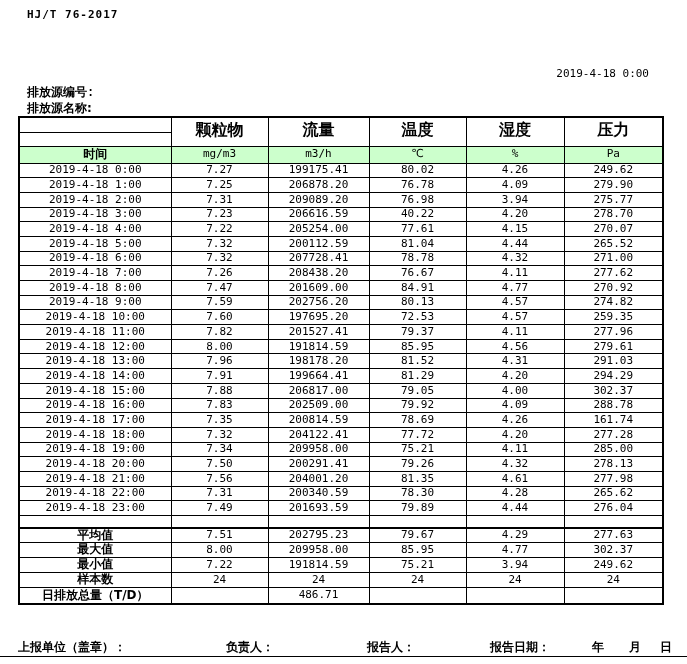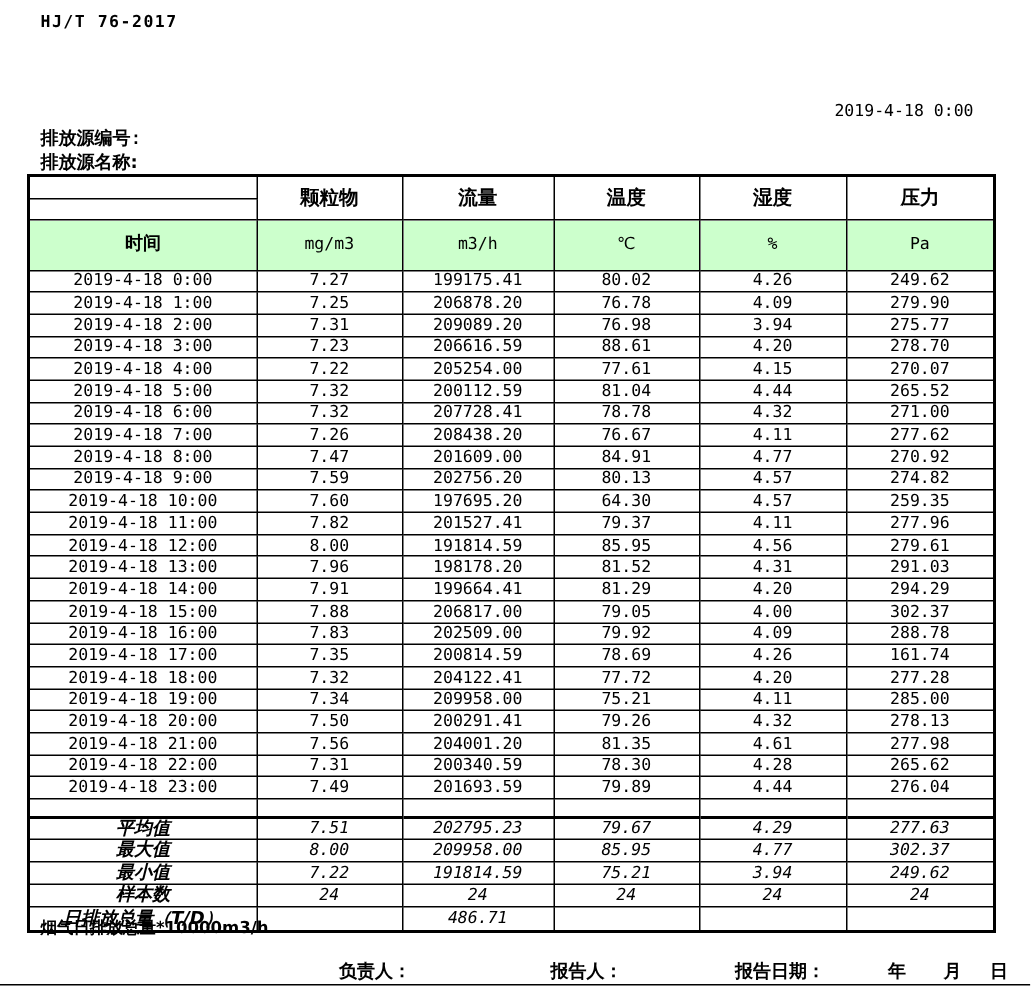--- a/index.html
+++ b/index.html
@@ -11,30 +11,30 @@
   .meta-name{position:absolute;top:66px;left:27px;font-size:12px;font-weight:bold;
              font-family:"DejaVu Sans",sans-serif;margin-top:34px;}
   .meta-code{position:absolute;top:84px;left:27px;font-size:12px;font-weight:bold;
              font-family:Liberation Mono, monospace;}
   .datetime{position:absolute;top:67px;right:38px;font-size:11px;}
   table.report{position:absolute;top:116px;left:18px;width:644px;
         border-collapse:collapse;table-layout:fixed;border:2px solid #000;}
   .report td,.report th{border:1px solid #000;padding:0;margin:0;text-align:center;
         vertical-align:middle;font-size:11px;font-weight:normal;
         overflow:hidden;white-space:nowrap;line-height:1.1;}
-  .report th{font-size:13px;font-weight:bold;font-family:Liberation Sans, sans-serif;}
+  .report th{font-size:16px;font-weight:bold;font-family:Liberation Mono, monospace;}
   tr.h-top{height:15px;}
   tr.h-bot{height:14px;}
-  tr.green{height:34px;margin-left:19px;}
+  tr.green{height:17px;margin-left:19px;}
   tr.green td{background:var(--green,#ccffcc);}
   tr.green td.c-time-label{font-weight:bold;font-size:12px;font-family:"DejaVu Sans",sans-serif;}
   tbody.data tr{height:14.7px;}
   tr.spacer{height:12px;}
   tr.spacer td{border-bottom:2px solid #000;}
-  tbody.summary tr{height:15px;font-style:italic;}
+  tbody.summary tr{height:15px;}
   tbody.summary tr:last-child{height:16px;}
   tbody.summary td.c-label{font-weight:bold;font-size:12px;font-family:"DejaVu Sans",sans-serif;}
   .note{position:absolute;top:611px;left:27px;font-size:11px;font-weight:bold;
         font-family:"DejaVu Sans",sans-serif;}
   .sign{position:absolute;top:639px;font-size:12px;font-weight:bold;
         font-family:"DejaVu Sans",sans-serif;}
   .sign.unit{left:18px;} .sign.resp{left:226px;text-align:right;} .sign.rept{left:355px;margin-left:12px;}
   .sign.rdate{left:490px;} .sign.y{left:592px;} .sign.m{left:629px;} .sign.d{left:660px;}
   .bottom-rule{position:absolute;top:656px;left:0;width:687px;border-top:1px solid #000;}
 </style>
@@ -101,21 +101,21 @@
           <td>7.31</td>
           <td>209089.20</td>
           <td>76.98</td>
           <td>3.94</td>
           <td>275.77</td>
         </tr>
         <tr>
           <td class="c-time">2019-4-18 3:00</td>
           <td>7.23</td>
           <td>206616.59</td>
-          <td>88.61</td>
+          <td>40.22</td>
           <td>4.20</td>
           <td>278.70</td>
         </tr>
         <tr>
           <td class="c-time">2019-4-18 4:00</td>
           <td>7.22</td>
           <td>205254.00</td>
           <td>77.61</td>
           <td>4.15</td>
           <td>270.07</td>
@@ -157,21 +157,21 @@
           <td>7.59</td>
           <td>202756.20</td>
           <td>80.13</td>
           <td>4.57</td>
           <td>274.82</td>
         </tr>
         <tr>
           <td class="c-time">2019-4-18 10:00</td>
           <td>7.60</td>
           <td>197695.20</td>
-          <td>64.30</td>
+          <td>72.53</td>
           <td>4.57</td>
           <td>259.35</td>
         </tr>
         <tr>
           <td class="c-time">2019-4-18 11:00</td>
           <td>7.82</td>
           <td>201527.41</td>
           <td>79.37</td>
           <td>4.11</td>
           <td>277.96</td>
@@ -320,22 +320,22 @@
           <td class="c-label">日排放总量（T/D）</td>
           <td></td>
           <td>486.71</td>
           <td></td>
           <td></td>
           <td></td>
         </tr>
       </tbody>
   </table>
 
-  <div class="note">烟气日排放总量*10000m3/h</div>
-
+
+  <div class="sign unit">上报单位（盖章）：</div>
   <div class="sign resp">负责人：</div>
   <div class="sign rept">报告人：</div>
   <div class="sign rdate">报告日期：</div>
   <div class="sign y">年</div>
   <div class="sign m">月</div>
   <div class="sign d">日</div>
 
   <div class="bottom-rule"></div>
 </div>
 

